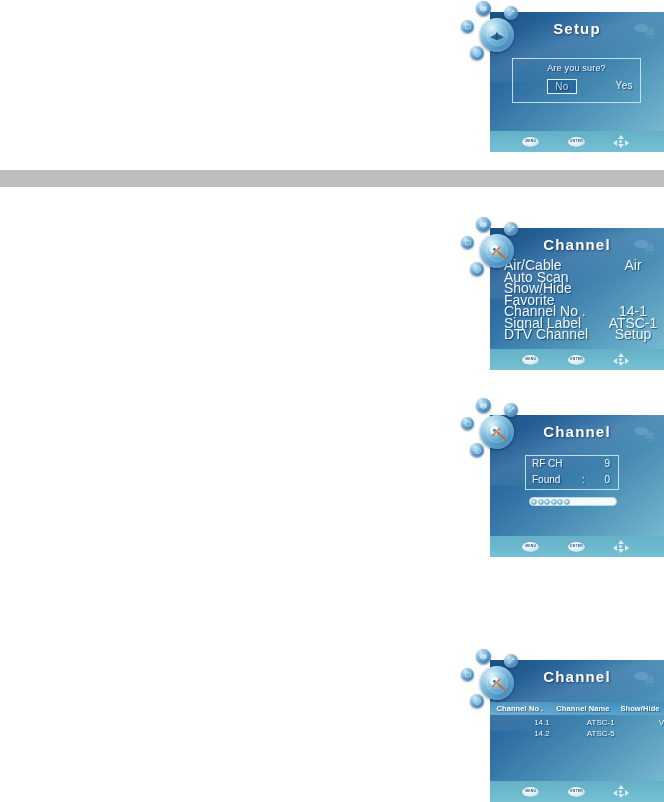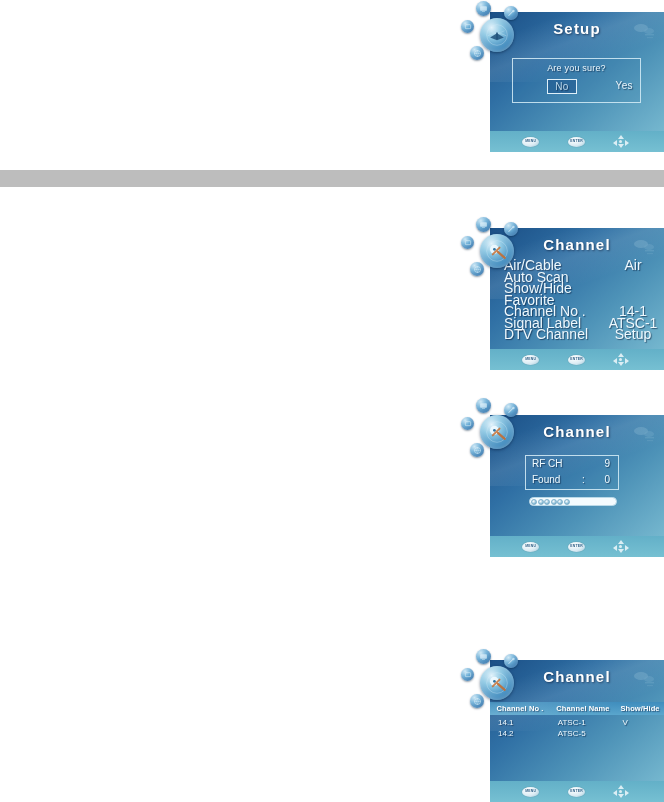--- a/index.html
+++ b/index.html
@@ -164,21 +164,21 @@
   .tbl-head div{text-align:center;}
   .col-a{width:60px;}
   .col-b{width:66px;}
   .col-c{width:48px;}
   .tbl-body{position:absolute;left:0;top:57px;width:100%;}
   .tbl-row{
     display:flex;align-items:center;height:11px;
     font-size:8px;color:#eef8fd;
     text-shadow:1px 1px 1px rgba(0,20,50,.55);
   }
-  .tbl-row div{text-align:left;margin-left:8px;}
+  .tbl-row div{text-align:right;margin-left:8px;}
 </style>
 </head>
 <body>
 
 <div class="page">
 
   <div class="osd" id="panel1" style="left:490px;top:12px;">
     <div class="osd-inner">
       <div class="osd-title">Setup</div>
 

